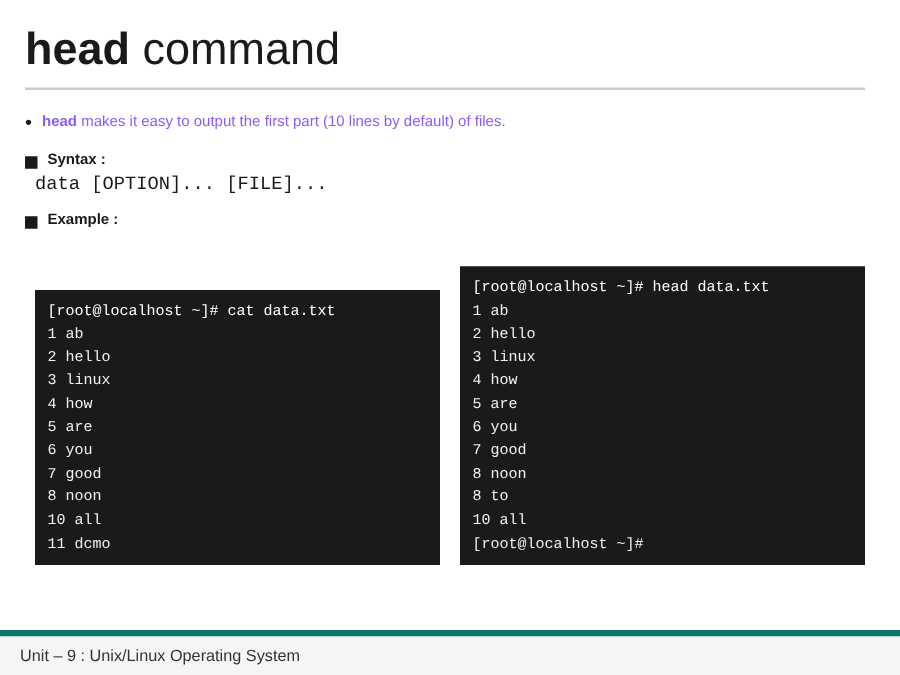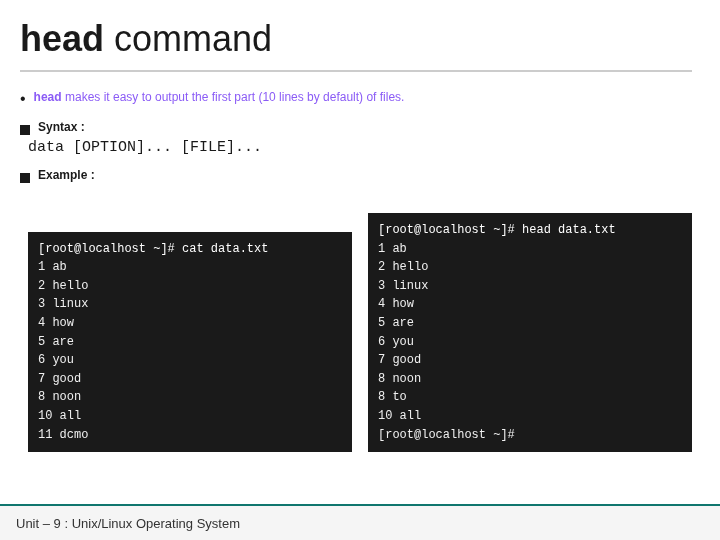--- a/index.html
+++ b/index.html
@@ -113,21 +113,21 @@
     .footer {
       position: absolute;
       bottom: 0;
       left: 0;
       right: 0;
       height: 36px;
       display: flex;
       align-items: center;
       justify-content: space-between;
       padding: 0 16px;
-      border-top: 2px solid #0f766e;
+      border-top: 5px solid #0f766e;
       background: #f5f5f5;
     }
 
     .footer-left {
       font-size: 13px;
       color: #333333;
     }
 
     .footer-right {
       font-size: 13px;

